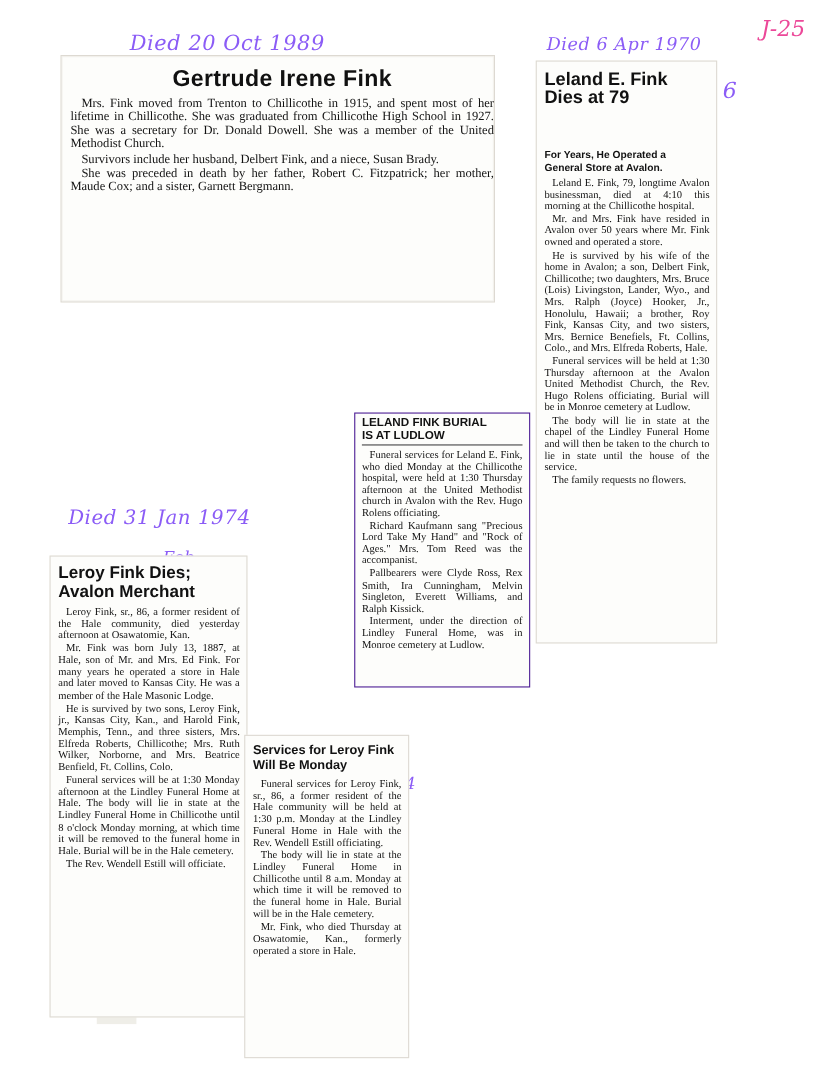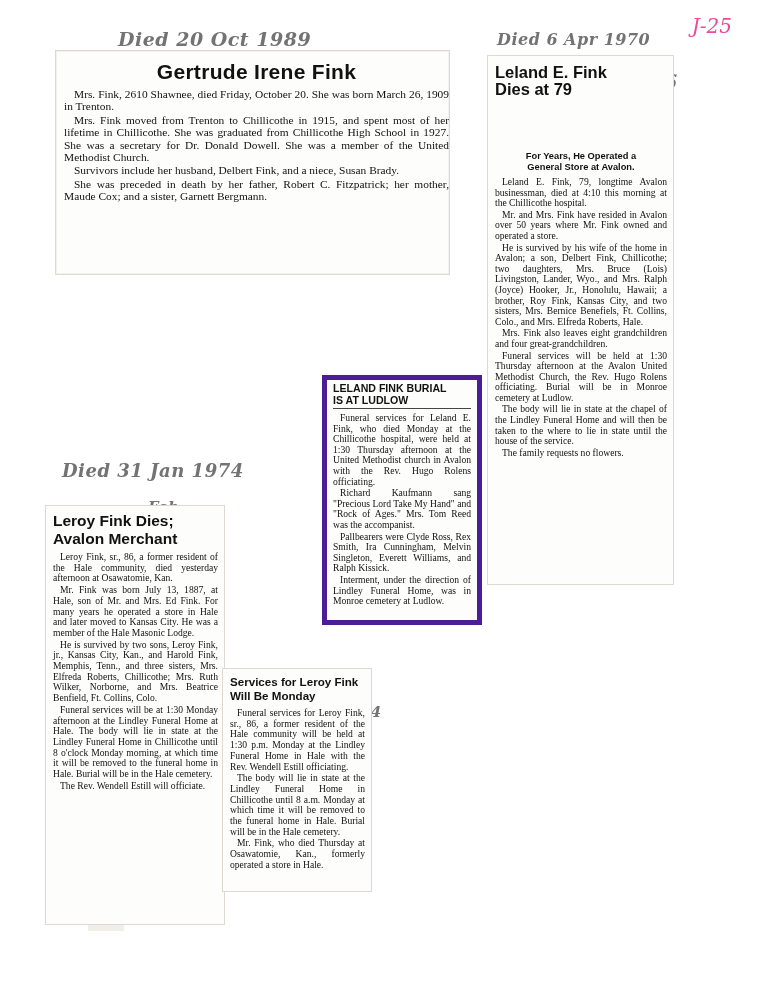--- a/index.html
+++ b/index.html
@@ -36,24 +36,23 @@
   .body-col p {
     margin: 0 0 1px 0;
     text-indent: 10px;
   }
 
   
   .hand {
     position: absolute;
     font-family: "DejaVu Serif", serif;
     font-style: italic;
-    color: #737373;
+    color: #8b5cf6;
     white-space: pre;
     letter-spacing: 0.5px;
-    font-weight: bold;
   }
 
   
   #clip-gertrude {
     left: 55px; top: 50px; width: 395px; height: 225px;
     border: 1px solid #ddd9d2;
     box-shadow: 0 0 0 1px #f4f2ee inset;
     padding: 4px 0 6px 8px;
     box-sizing: border-box;
   }
@@ -63,48 +62,48 @@
     margin: 6px 0 5px 0;
     letter-spacing: 0.3px;
   }
   #clip-gertrude .body-col {
     font-size: 11.4px;
     line-height: 12.4px;
   }
 
   
   #clip-leland {
-    left: 487px; top: 55px; width: 187px; height: 530px;
+    left: 487px; top: 55px; width: 165px; height: 530px;
     border: 1px solid #ddd9d2;
     padding: 4px 6px 4px 7px;
     box-sizing: border-box;
   }
   #clip-leland .hl {
     font-size: 16.5px;
     line-height: 17px;
     margin: 4px 0 2px 0;
   }
   #clip-leland .sub {
     font-family: "Liberation Sans", sans-serif;
     font-weight: bold;
     font-size: 9.3px;
     line-height: 10.5px;
-    text-align: center;
-    margin: 53px 0 5px 0;
+    text-align: left;
+    margin: 38px 0 5px 0;
   }
   #clip-leland .body-col {
     font-size: 9.6px;
     line-height: 10.6px;
   }
   #clip-leland .body-col p { text-indent: 7px; }
 
   
   #clip-burial {
     left: 322px; top: 375px; width: 160px; height: 250px;
-    border: 5px solid #4c1d95;
+    border: 1px solid #4c1d95;
     padding: 3px 6px 4px 6px;
     box-sizing: border-box;
   }
   #clip-burial .hl {
     font-size: 10.6px;
     line-height: 11.5px;
     border-bottom: 1px solid #444;
     padding-bottom: 2px;
     margin-bottom: 4px;
   }
@@ -127,21 +126,21 @@
     margin: 2px 0 4px 0;
   }
   #clip-leroy1 .body-col {
     font-size: 9.6px;
     line-height: 10.7px;
   }
   #clip-leroy1 .body-col p { text-indent: 7px; }
 
   
   #clip-leroy2 {
-    left: 222px; top: 668px; width: 150px; height: 224px;
+    left: 222px; top: 668px; width: 150px; height: 294px;
     border: 1px solid #ddd9d2;
     padding: 4px 6px 4px 7px;
     box-sizing: border-box;
   }
   #clip-leroy2 .hl {
     font-size: 11.6px;
     line-height: 14px;
     margin: 2px 0 5px 0;
   }
   #clip-leroy2 .body-col {
@@ -186,39 +185,37 @@
 
   <div class="hand" style="left:155px; top:528px; font-size:15px;">1974</div>
 
   <div class="hand" style="left:338px; top:672px; font-size:15px; line-height:16px;">Feb
 2
 1974</div>
 
   <div class="clip" id="clip-gertrude">
     <div class="hl">Gertrude Irene Fink</div>
     <div class="body-col">
-      <p>Mrs. Fink, 2610 Shawnee, died Friday, October 20. She was born March 26, 1909 in Trenton.</p>
       <p>Mrs. Fink moved from Trenton to Chillicothe in 1915, and spent most of her lifetime in Chillicothe. She was graduated from Chillicothe High School in 1927. She was a secretary for Dr. Donald Dowell. She was a member of the United Methodist Church.</p>
       <p>Survivors include her husband, Delbert Fink, and a niece, Susan Brady.</p>
       <p>She was preceded in death by her father, Robert C. Fitzpatrick; her mother, Maude Cox; and a sister, Garnett Bergmann.</p>
     </div>
   </div>
 
   <div class="clip" id="clip-leland">
     <div class="hl" style="white-space:pre-line;">Leland E. Fink
 Dies at 79</div>
     <div class="sub" style="white-space:pre-line;">For Years, He Operated a
 General Store at Avalon.</div>
     <div class="body-col">
       <p>Leland E. Fink, 79, longtime Avalon businessman, died at 4:10 this morning at the Chillicothe hospital.</p>
       <p>Mr. and Mrs. Fink have resided in Avalon over 50 years where Mr. Fink owned and operated a store.</p>
       <p>He is survived by his wife of the home in Avalon; a son, Delbert Fink, Chillicothe; two daughters, Mrs. Bruce (Lois) Livingston, Lander, Wyo., and Mrs. Ralph (Joyce) Hooker, Jr., Honolulu, Hawaii; a brother, Roy Fink, Kansas City, and two sisters, Mrs. Bernice Benefiels, Ft. Collins, Colo., and Mrs. Elfreda Roberts, Hale.</p>
-      <p>Mrs. Fink also leaves eight grandchildren and four great-grandchildren.</p>
       <p>Funeral services will be held at 1:30 Thursday afternoon at the Avalon United Methodist Church, the Rev. Hugo Rolens officiating. Burial will be in Monroe cemetery at Ludlow.</p>
-      <p>The body will lie in state at the chapel of the Lindley Funeral Home and will then be taken to the where to lie in state until the house of the service.</p>
+      <p>The body will lie in state at the chapel of the Lindley Funeral Home and will then be taken to the church to lie in state until the house of the service.</p>
       <p>The family requests no flowers.</p>
     </div>
   </div>
 
   <div class="clip" id="clip-burial">
     <div class="hl" style="white-space:pre-line;">LELAND FINK BURIAL
 IS AT LUDLOW</div>
     <div class="body-col">
       <p>Funeral services for Leland E. Fink, who died Monday at the Chillicothe hospital, were held at 1:30 Thursday afternoon at the United Methodist church in Avalon with the Rev. Hugo Rolens officiating.</p>
       <p>Richard Kaufmann sang "Precious Lord Take My Hand" and "Rock of Ages." Mrs. Tom Reed was the accompanist.</p>

